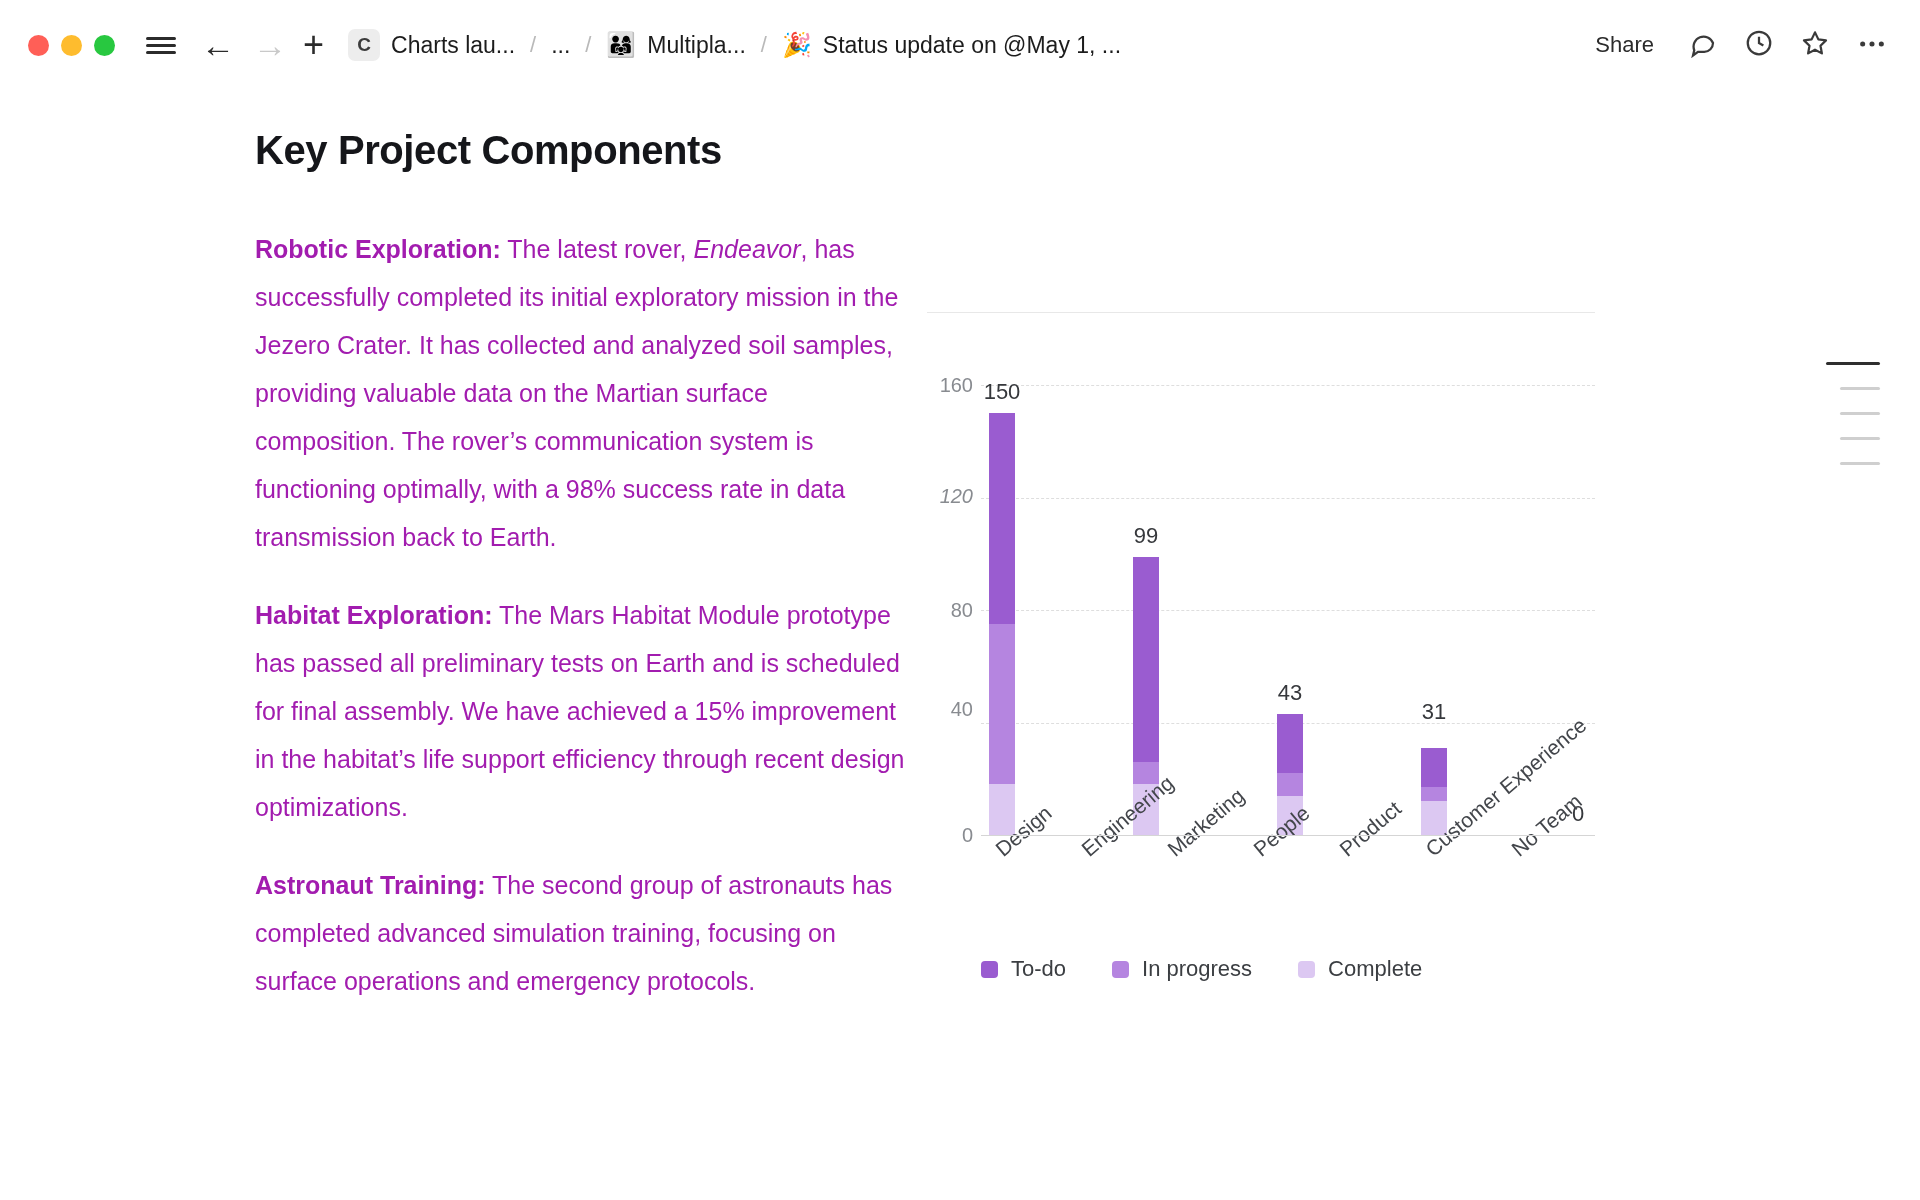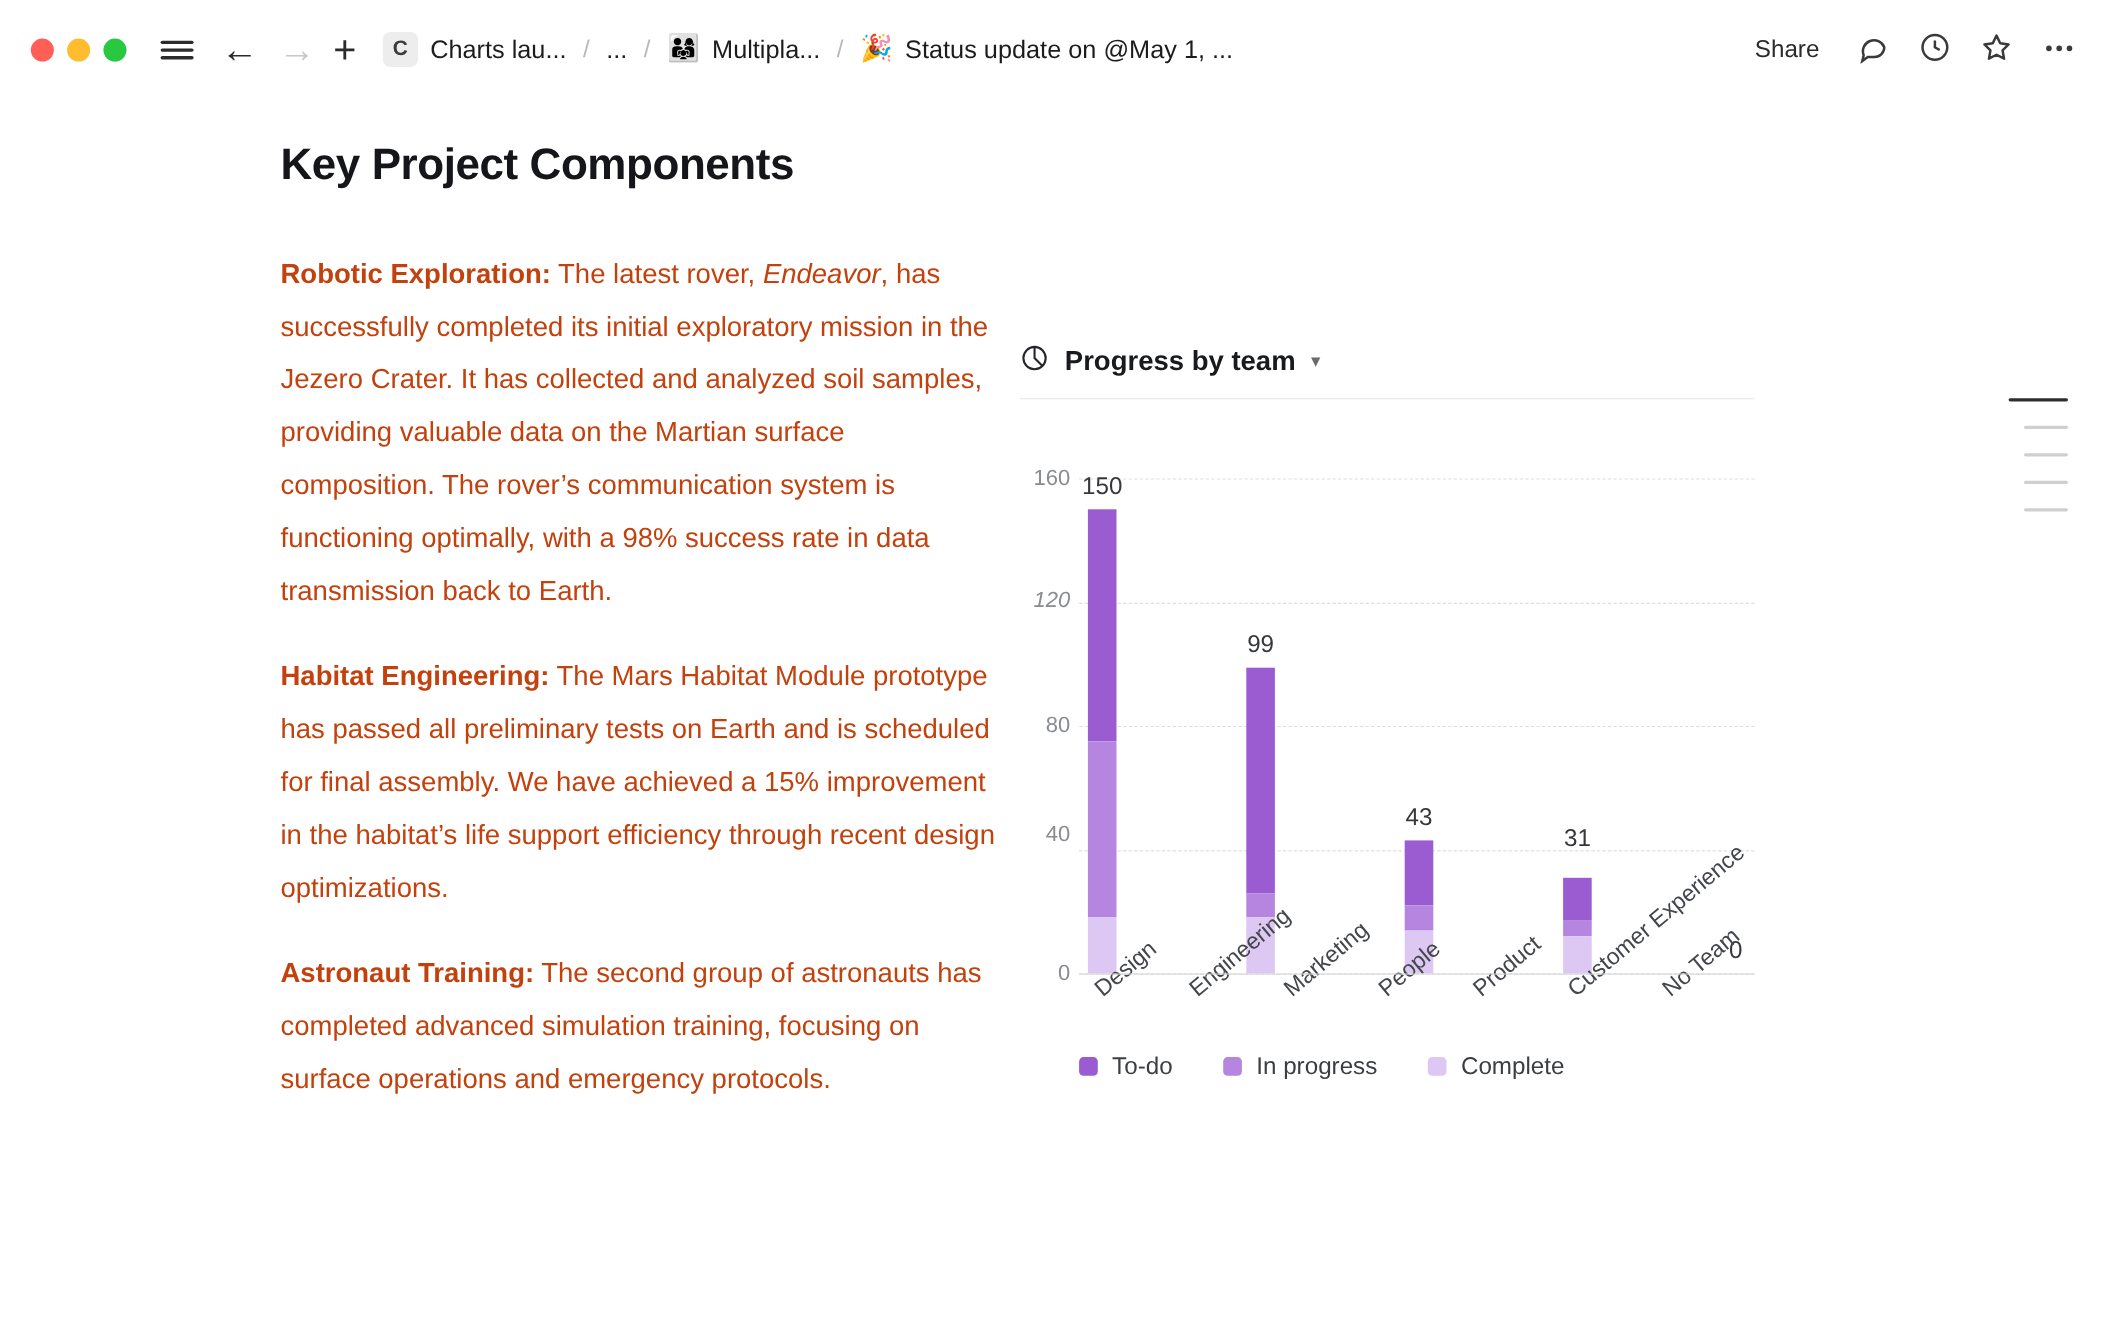--- a/index.html
+++ b/index.html
@@ -91,21 +91,21 @@
   .page-title {
     font-size: 40px;
     font-weight: 700;
     color: #15161a;
     letter-spacing: -0.4px;
     margin: 0 0 52px 0;
   }
   .para {
     font-size: 25px;
     line-height: 48px;
-    color: #c2410c;
+    color: #a21caf;
     margin: 0 0 30px 0;
     max-width: 650px;
   }
   .para b { font-weight: 700; }
   .para i { font-style: italic; }
 
   
   .chart-col {
     position: relative;
     margin-left: 22px;
@@ -288,39 +288,29 @@
   <div class="content">
 
     <div class="doc-col">
       <h1 class="page-title">Key Project Components</h1>
 
       <p class="para">
         <b>Robotic Exploration:</b><span> The latest rover, </span><i>Endeavor</i><span>, has successfully completed its initial exploratory mission in the Jezero Crater. It has collected and analyzed soil samples, providing valuable data on the Martian surface composition. The rover’s communication system is functioning optimally, with a 98% success rate in data transmission back to Earth.</span>
       </p>
 
       <p class="para">
-        <b>Habitat Engineering:</b><span> The Mars Habitat Module prototype has passed all preliminary tests on Earth and is scheduled for final assembly. We have achieved a 15% improvement in the habitat’s life support efficiency through recent design optimizations.</span>
+        <b>Habitat Exploration:</b><span> The Mars Habitat Module prototype has passed all preliminary tests on Earth and is scheduled for final assembly. We have achieved a 15% improvement in the habitat’s life support efficiency through recent design optimizations.</span>
       </p>
 
       <p class="para">
         <b>Astronaut Training:</b><span> The second group of astronauts has completed advanced simulation training, focusing on surface operations and emergency protocols.</span>
       </p>
     </div>
 
     <div class="chart-col">
-      <div class="chart-header">
-        <span>
-          <svg width="27" height="27" viewBox="0 0 24 24" fill="none" stroke="#25262a" stroke-width="1.7">
-            <circle cx="12" cy="12" r="9"></circle>
-              <path d="M12 3v9l6.4 6.4"></path>
-          </svg>
-        </span>
-        <span class="chart-title">Progress by team</span>
-        <span class="chev">▾</span>
-      </div>
       <div class="chart-divider"></div>
 
       <div class="plot-wrap">
           <div class="gridline" style="top: 30px;"></div>
           <div class="gridline" style="top: 142.5px;"></div>
           <div class="gridline" style="top: 255px;"></div>
           <div class="gridline" style="top: 367.5px;"></div>
           <div class="gridline" style="top: 480px;"></div>
 
         <div class="bars">

